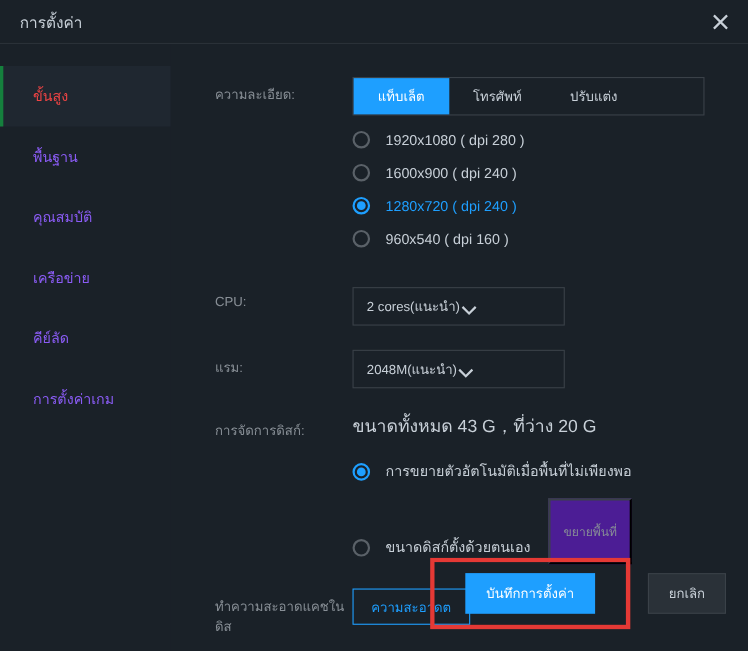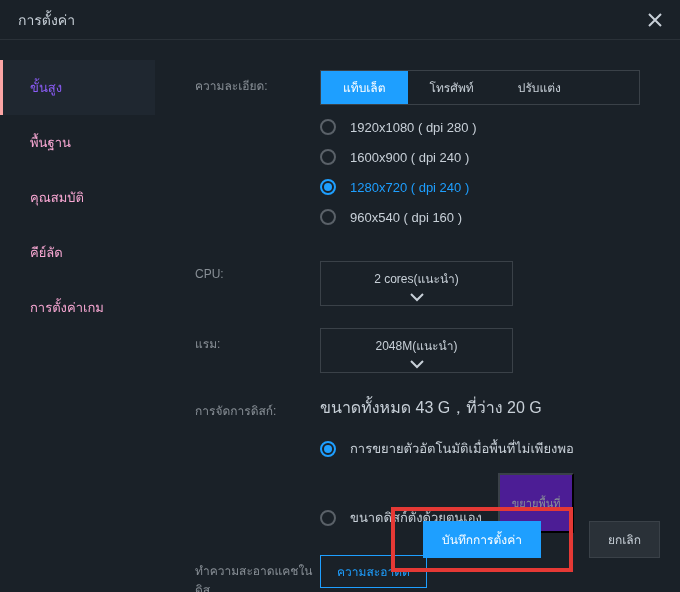--- a/index.html
+++ b/index.html
@@ -4,40 +4,40 @@
   <style>
     * { margin: 0; padding: 0; box-sizing: border-box; }
     body { font-family: sans-serif; background: #000; width: 680px; height: 592px; overflow: hidden; }
     .window { width: 680px; height: 592px; background: #1a2128; position: relative; }
     .titlebar { height: 40px; display: flex; align-items: center; justify-content: space-between; padding: 0 18px; border-bottom: 1px solid #2a3138; gap: 12px; }
     .titlebar-title { color: #c8d0d8; font-size: 14px; }
     .close-icon { width: 14px; height: 14px; cursor: pointer; }
     .close-icon svg { stroke: #c8d0d8; stroke-width: 2; }
     .body { display: flex; height: calc(100% - 40px); }
     .sidebar { width: 155px; background: #1a2128; padding-top: 20px; }
-    .sidebar-item { color: #f9a8d4; font-size: 13px; padding: 17px 30px; cursor: pointer; }
-    .sidebar-item.active { color: #8b5cf6; border-left: 3px solid #fca5a5; background: #1f2730; padding-left: 27px; }
+    .sidebar-item { color: #8b5cf6; font-size: 13px; padding: 17px 30px; cursor: pointer; }
+    .sidebar-item.active { color: #ef4444; border-left: 3px solid #15803d; background: #1f2730; padding-left: 27px; }
     .content { flex: 1; padding: 30px 40px 20px 40px; overflow-y: auto; }
     .row { display: flex; align-items: flex-start; margin-bottom: 22px; }
     .row-label { width: 125px; color: #888f96; font-size: 12px; padding-top: 6px; flex-shrink: 0; }
     .row-content { flex: 1; }
     
     .seg { display: flex; border: 1px solid #3a4148; }
     .seg-item { padding: 7px 22px; color: #c8d0d8; font-size: 12px; cursor: pointer; }
     .seg-item.active { background: #1e9fff; color: #fff; }
     
     .radio-list { margin-top: 14px; }
     .radio-item { display: flex; align-items: center; margin-bottom: 14px; cursor: pointer; }
     .radio-circle { width: 16px; height: 16px; border-radius: 50%; border: 2px solid #5a6168; display: flex; align-items: center; justify-content: center; margin-right: 14px; flex-shrink: 0; }
     .radio-item.selected .radio-circle { border-color: #1e9fff; }
     .radio-item.selected .radio-circle::after { content: ''; width: 8px; height: 8px; border-radius: 50%; background: #1e9fff; }
     .radio-label { color: #c8d0d8; font-size: 13px; }
     .radio-item.selected .radio-label { color: #1e9fff; }
     
-    .select { display: flex; align-items: center; justify-content: space-between; border: 1px solid #3a4148; padding: 7px 12px; width: 193px; cursor: pointer; flex-direction: column; }
+    .select { display: flex; align-items: center; justify-content: flex-start; border: 1px solid #3a4148; padding: 7px 12px; width: 193px; cursor: pointer; }
     .select-value { color: #c8d0d8; font-size: 12px; }
     .chevron { width: 16px; height: 10px; }
     .chevron svg { stroke: #c8d0d8; stroke-width: 2; fill: none; }
     
     .disk-text { color: #c8d0d8; font-size: 16px; margin-bottom: 18px; }
     
     .btn { padding: 8px 18px; font-size: 12px; cursor: pointer; border: 1px solid transparent; }
     .btn-primary { background: #1e9fff; color: #fff; }
     .btn-secondary { background: #2a3138; color: #c8d0d8; border-color: #3a4148; }
     .btn-ghost { background: #4c1d95; color: #888f96; border-color: #3a4148; font-size: 11px; padding: 19px 12px; }
@@ -57,20 +57,21 @@
       <svg viewBox="0 0 14 14">
           <path d="M1 1 L13 13 M13 1 L1 13"></path>
         </svg>
     </span>
   </div>
   <div class="body">
     <div class="sidebar">
       <div class="sidebar-item active">ขั้นสูง</div>
       <div class="sidebar-item">พื้นฐาน</div>
       <div class="sidebar-item">คุณสมบัติ</div>
+      <div class="sidebar-item">เครือข่าย</div>
       <div class="sidebar-item">คีย์ลัด</div>
       <div class="sidebar-item">การตั้งค่าเกม</div>
     </div>
     <div class="content">
 
       <div class="row">
         <div class="row-label">ความละเอียด:</div>
         <div class="row-content">
           <div class="seg">
             <div class="seg-item active">แท็บเล็ต</div>

